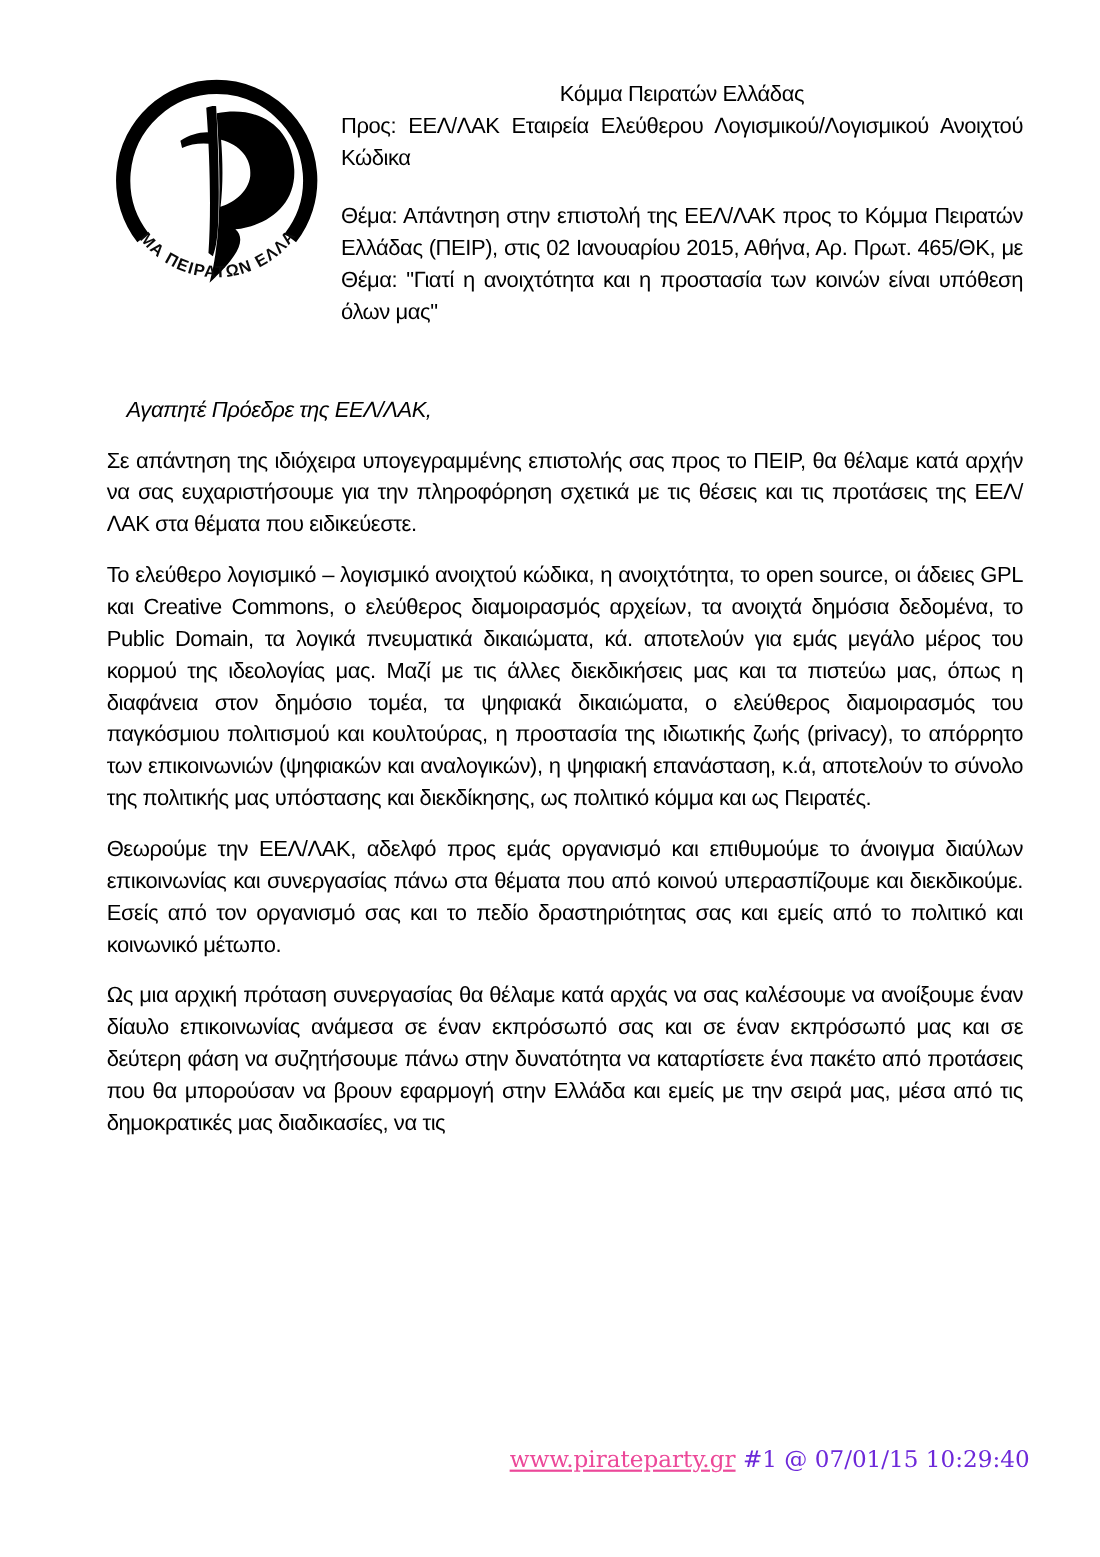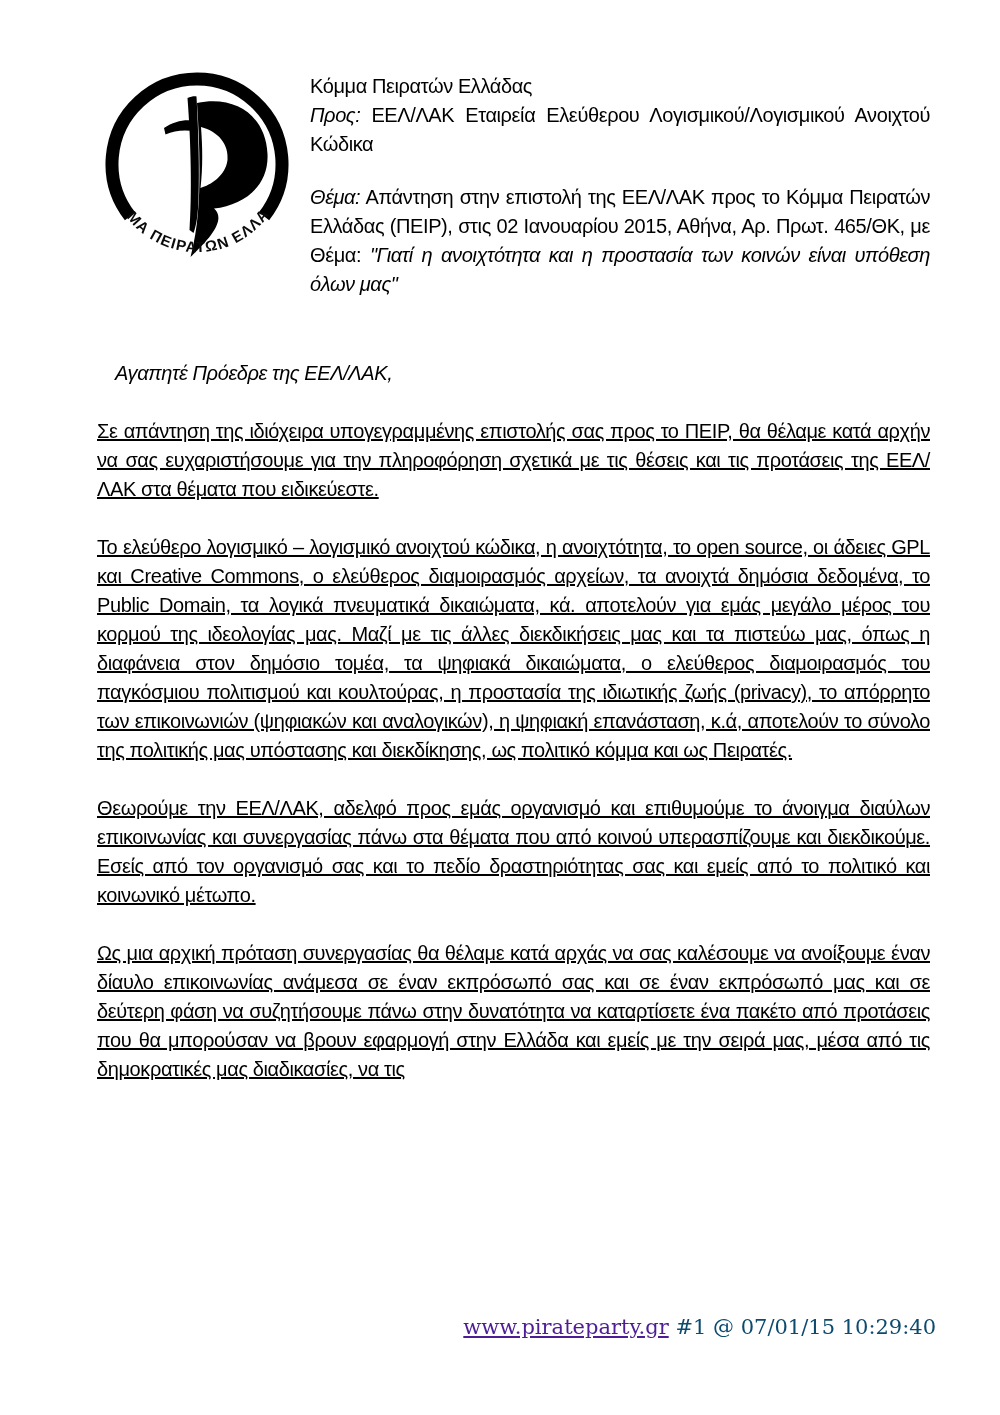--- a/index.html
+++ b/index.html
@@ -23,51 +23,51 @@
     width: 200px;
     height: 205px;
     margin-right: 13px;
     margin-bottom: 19px;
   }
   .lh-line, .para, .lh-just {
     margin: 0;
     font-size: 20px;
     line-height: 29px;
     letter-spacing: -0.4px;
+    text-align: center;
   }
   .lh-just { text-align: justify; }
   .subject { margin-top: 24px; }
-  .ital { font-style: italic; }
+  .ital { }
   .clear { clear: both; }
   .salutation {
     margin: 60px 0 0 18px;
     font-size: 20px;
     line-height: 29px;
     letter-spacing: -0.4px;
     font-style: italic;
   }
   .para {
-    margin-top: 29px;
+    margin-top: 17px;
     text-align: justify;
-    text-decoration: underline;
   }
   .footer {
     position: absolute;
     top: 1315px;
     right: 64px;
     font-family: "DejaVu Serif", serif;
     font-size: 21px;
     white-space: nowrap;
   }
   .footer a {
-    color: #4c1d95;
+    color: #ec4899;
     text-decoration: underline;
     cursor: pointer;
   }
-  .footer .meta { color: #0c4a6e; }
+  .footer .meta { color: #6d28d9; }
   .arc-text {
     font-family: "Liberation Sans", sans-serif;
     font-weight: bold;
     font-size: 15px;
     letter-spacing: 1.2px;
     fill: #0a0a0a;
   }
 </style>
 </head>
 <body>

